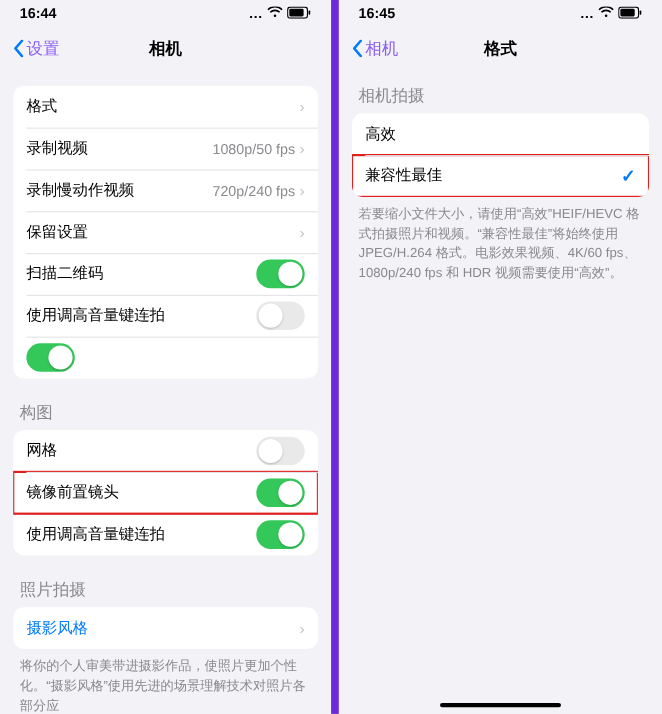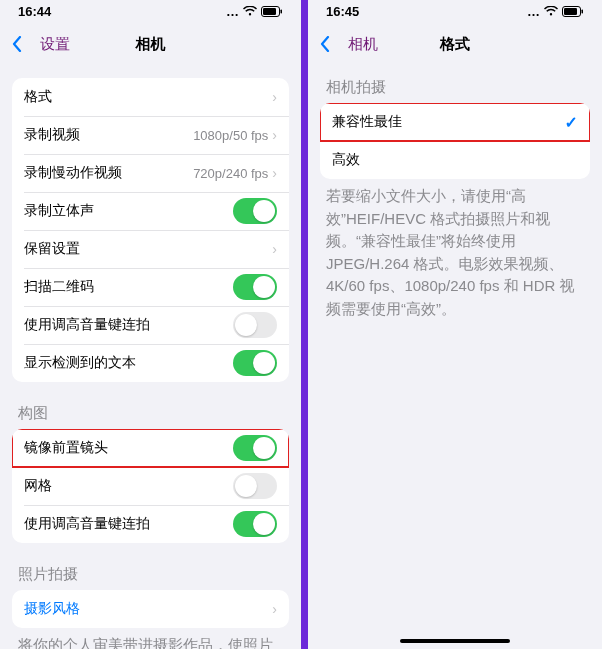--- a/index.html
+++ b/index.html
@@ -37,23 +37,23 @@
   .nav-bar {
     height: 44px;
     display: flex;
     align-items: center;
     position: relative;
     padding: 0 8px;
   }
   .nav-back {
     display: flex;
     align-items: center;
-    color: #701a75;
+    color: #8b5cf6;
     font-size: 15px;
-    gap: 18px;
+    gap: 2px;
     padding: 4px 4px;
     cursor: pointer;
     justify-content: flex-end;
   }
   .nav-title {
     position: absolute;
     left: 0;
     right: 0;
     text-align: center;
     font-size: 15px;
@@ -68,21 +68,21 @@
   }
   .group {
     margin: 0 12px 22px 12px;
   }
   .group-header {
     font-size: 15px;
     color: #8a8a8e;
     padding: 0 6px 6px 6px;
   }
   .group-footer {
-    font-size: 15px;
+    font-size: 12px;
     color: #8a8a8e;
     padding: 6px 6px 0 6px;
     line-height: 1.5;
   }
   .list {
     background: #fff;
     border-radius: 10px;
     overflow: hidden;
   }
   .row {
@@ -193,52 +193,47 @@
             <span class="row-label">录制视频</span>
             <span class="row-detail">1080p/50 fps</span>
             <span class="chevron">›</span>
           </div>
           <div class="row">
             <span class="row-label">录制慢动作视频</span>
             <span class="row-detail">720p/240 fps</span>
             <span class="chevron">›</span>
           </div>
           <div class="row">
-            <span class="row-label">录制立体声</span>
-            <span class="toggle on"></span>
-          </div>
-          <div class="row">
             <span class="row-label">保留设置</span>
             <span class="chevron">›</span>
           </div>
           <div class="row">
             <span class="row-label">扫描二维码</span>
             <span class="toggle on"></span>
           </div>
           <div class="row">
             <span class="row-label">使用调高音量键连拍</span>
             <span class="toggle off"></span>
           </div>
           <div class="row">
-            <span class="row-label">显示检测到的文本</span>
             <span class="toggle on"></span>
           </div>
         </div>
     </div>
 
     <div class="group">
       <div class="group-header">构图</div>
       <div class="list" id="left-g2">
+          <div class="row">
+            <span class="row-label">网格</span>
+            <span class="toggle off"></span>
+          </div>
           <div class="row highlight">
             <span class="row-label">镜像前置镜头</span>
             <span class="toggle on"></span>
-          </div>
-          <div class="row">
-            <span class="row-label">网格</span>
-            <span class="toggle off"></span>
           </div>
           <div class="row">
             <span class="row-label">使用调高音量键连拍</span>
             <span class="toggle on"></span>
           </div>
         </div>
     </div>
 
     <div class="group" style="margin-bottom:0">
       <div class="group-header">照片拍摄</div>
@@ -275,26 +270,26 @@
         </svg>
       <span>相机</span>
     </div>
     <div class="nav-title">格式</div>
   </div>
 
   <div class="content">
     <div class="group">
       <div class="group-header">相机拍摄</div>
       <div class="list" id="right-g1">
+          <div class="row">
+            <span class="row-label">高效</span>
+          </div>
           <div class="row highlight">
             <span class="row-label">兼容性最佳</span>
             <span class="checkmark">✓</span>
           </div>
-          <div class="row">
-            <span class="row-label">高效</span>
-          </div>
         </div>
       <div class="group-footer">若要缩小文件大小，请使用“高效”HEIF/HEVC 格式拍摄照片和视频。“兼容性最佳”将始终使用 JPEG/H.264 格式。电影效果视频、4K/60 fps、1080p/240 fps 和 HDR 视频需要使用“高效”。</div>
     </div>
   </div>
 
   <div class="home-indicator"></div>
 </div>
 
 </body></html>

